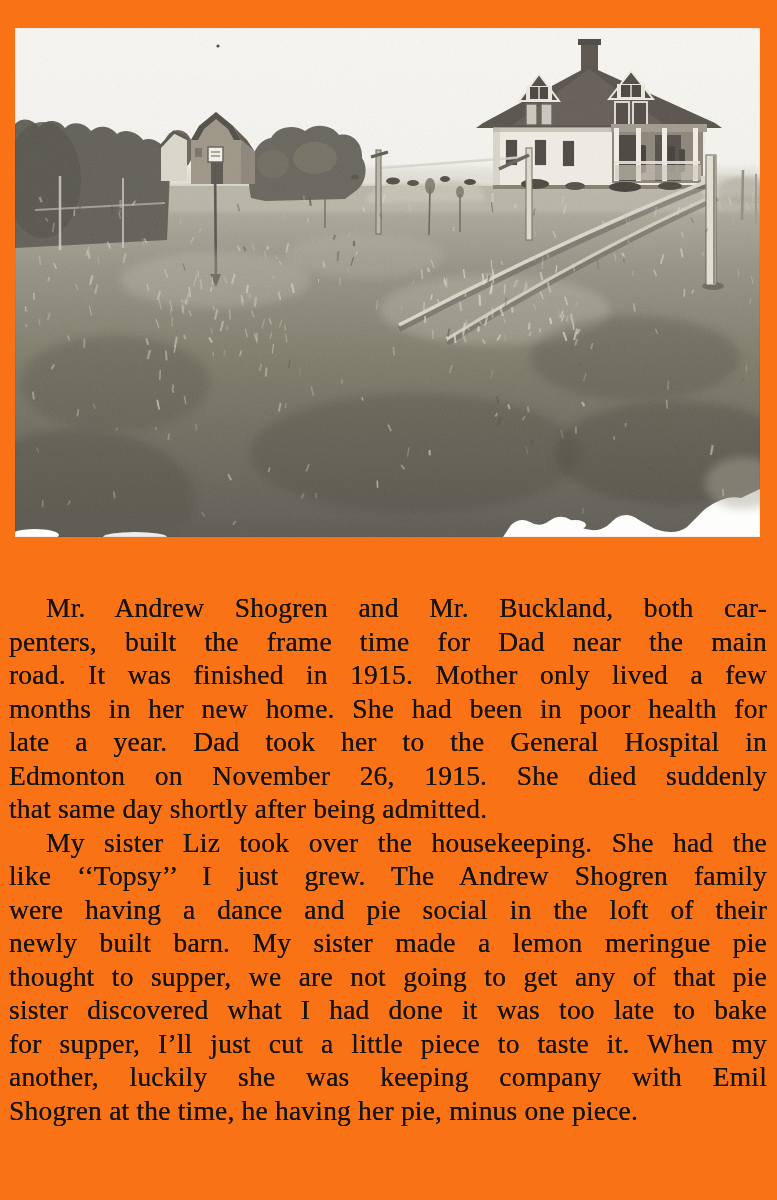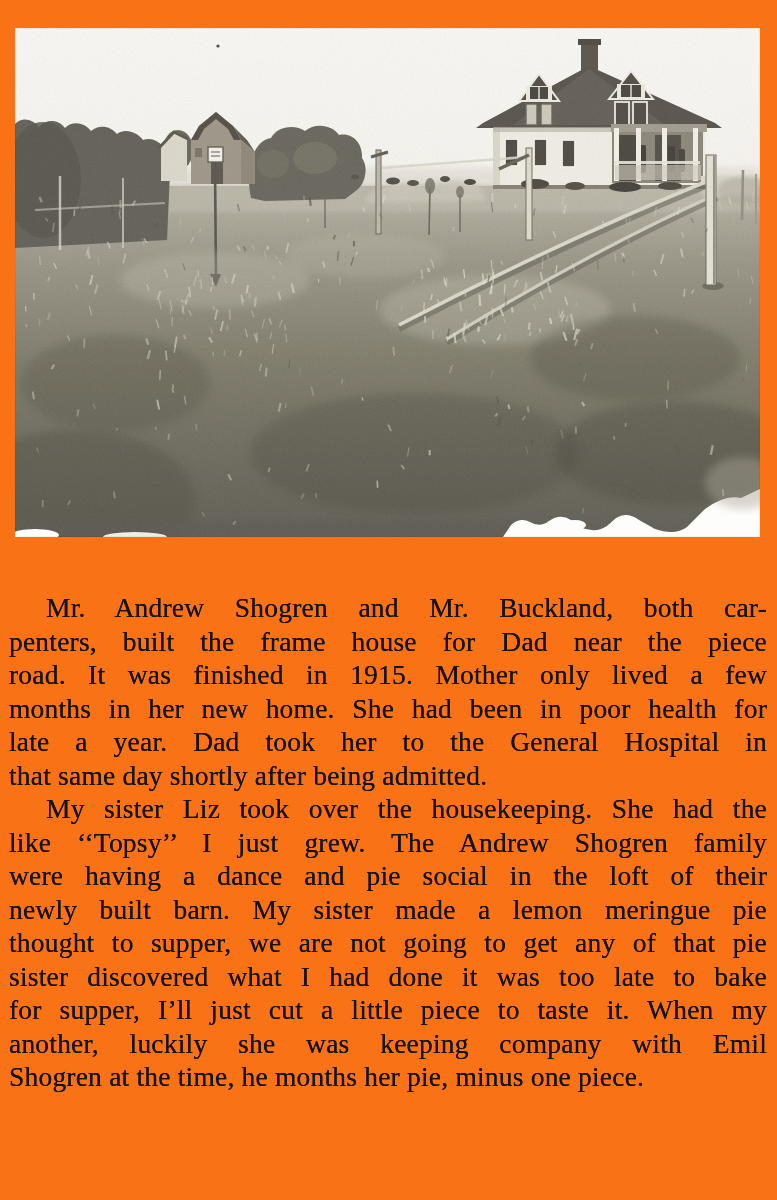--- a/index.html
+++ b/index.html
@@ -539,32 +539,33 @@
         <ellipse cx="728" cy="455" rx="38" ry="26" fill="#a9a597" opacity="0.45" filter="url(#soft4)"></ellipse>
       </g>
 
       <rect x="0.5" y="0.5" width="744" height="508" fill="none" stroke="#000000" opacity="0.05"></rect>
     </svg>
   </figure>
 
   <div class="text-block">
     <div class="paragraph">
         <div class="line first">Mr. Andrew Shogren and Mr. Buckland, both car-</div>
-        <div class="line">penters, built the frame house for Dad near the piece</div>
+        <div class="line">penters, built the frame time for Dad near the main</div>
         <div class="line">road. It was finished in 1915. Mother only lived a few</div>
         <div class="line">months in her new home. She had been in poor health for</div>
         <div class="line">late a year. Dad took her to the General Hospital in</div>
+        <div class="line">Edmonton on November 26, 1915. She died suddenly</div>
         <div class="line last">that same day shortly after being admitted.</div>
       </div>
     <div class="paragraph">
         <div class="line first">My sister Liz took over the housekeeping. She had the</div>
         <div class="line">like ‘‘Topsy’’ I just grew. The Andrew Shogren family</div>
         <div class="line">were having a dance and pie social in the loft of their</div>
         <div class="line">newly built barn. My sister made a lemon meringue pie</div>
         <div class="line">thought to supper, we are not going to get any of that pie</div>
         <div class="line">sister discovered what I had done it was too late to bake</div>
         <div class="line">for supper, I’ll just cut a little piece to taste it. When my</div>
         <div class="line">another, luckily she was keeping company with Emil</div>
-        <div class="line last">Shogren at the time, he months her pie, minus one piece.</div>
+        <div class="line last">Shogren at the time, he having her pie, minus one piece.</div>
       </div>
   </div>
 
 </div>
 
 </body></html>

